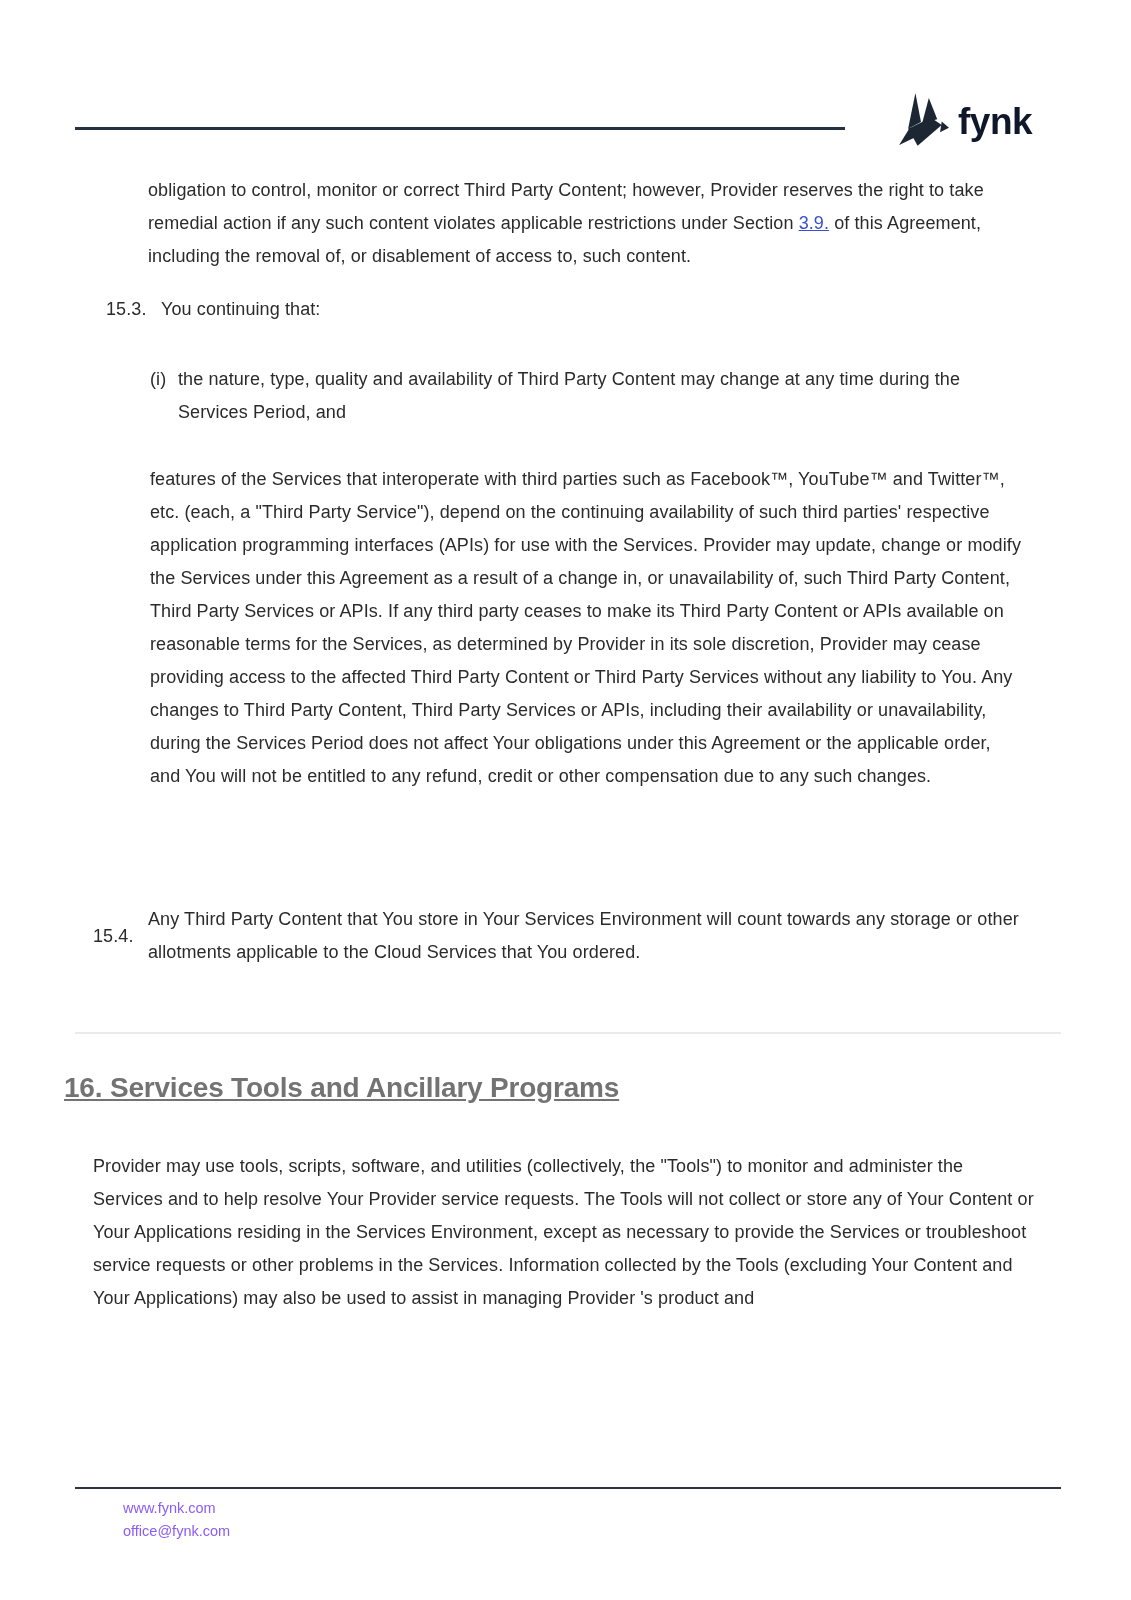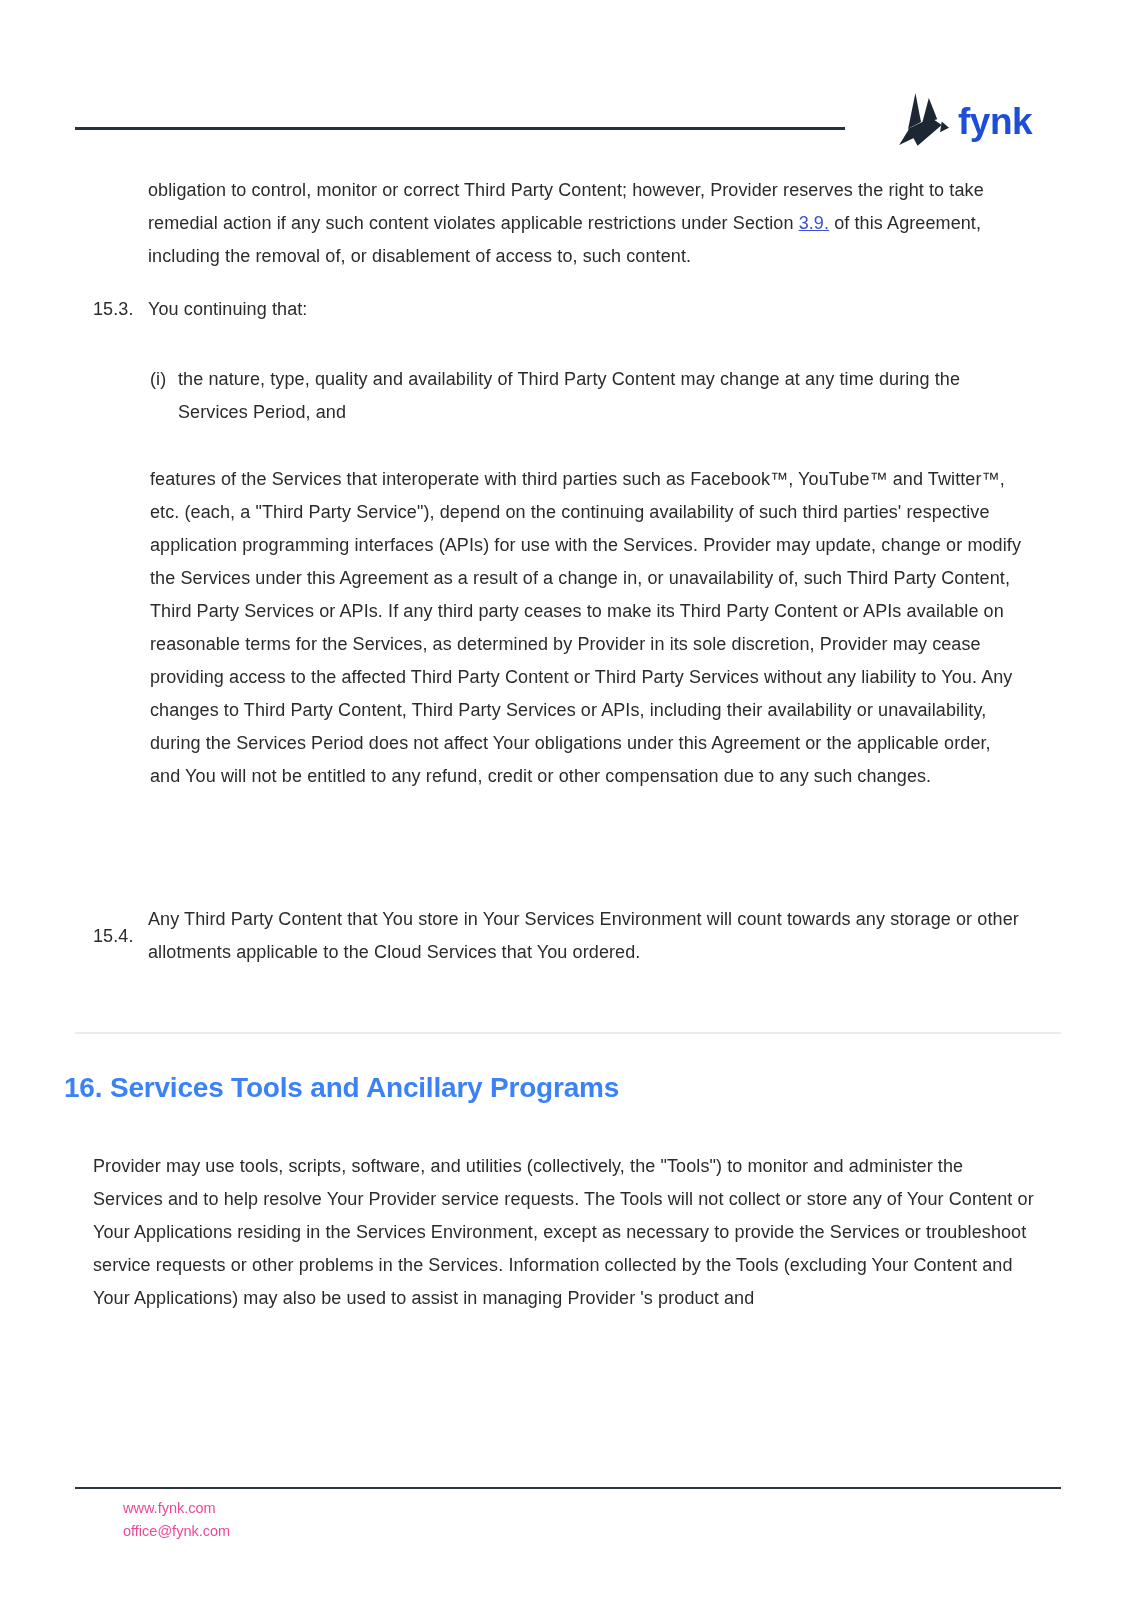--- a/index.html
+++ b/index.html
@@ -19,63 +19,64 @@
     left: 75px; top: 127px;
     width: 770px; height: 3px;
     background: #273240;
   }
   .logo {
     left: 893px; top: 92px;
     display: flex; align-items: center; gap: 9px;
   }
   .logo svg { width: 56px; height: 58px; display: block; }
   .brand-text {
-    font-size: 37px; font-weight: 800; color: #1d4ed8;
+    font-size: 37px; font-weight: 800; color: #0f172a;
     letter-spacing: -0.5px; line-height: 1;
   }
 
   
   .bodytext {
     font-size: 18px; line-height: 33px; letter-spacing: 0.1px; color: #2b2b2b;
   }
   .intro { left: 148px; top: 156px; width: 890px; }
   .clause { display: flex; }
   .clause .num { flex: none; width: 55px; }
   .clause .ctext { flex: 1; }
-  .c153 { left: 93px; top: 293px; width: 945px; justify-content: space-between; }
+  .c153 { left: 106px; top: 293px; width: 945px; justify-content: space-between; }
   .sub { display: flex; }
   .sub .marker { flex: none; width: 28px; }
   .sub .stext { flex: 1; }
   .sub-i  { left: 150px; top: 363px; width: 876px; }
   .sub-ii { left: 150px; top: 463px; width: 876px; }
   .c154 { left: 93px; top: 903px; width: 945px; align-items: center; }
   .c161 { left: 93px; top: 1150px; width: 945px; }
 
   .doc-link { color: #3b4fd0; text-decoration: underline; }
 
   .section-divider {
     left: 75px; top: 1032px;
     width: 986px; height: 2px;
     background: #e9ebef;
   }
   .section-heading {
     left: 64px; top: 1072px;
-    font-size: 28px; font-weight: 700; color: #3b82f6;
+    font-size: 28px; font-weight: 700; color: #737373;
     letter-spacing: -0.2px;
+    text-decoration: underline;
   }
 
   
   .footer-rule {
     left: 75px; top: 1487px;
     width: 986px; height: 2px;
     background: #2b3440;
   }
   .footer-block {
     left: 123px; top: 1497px;
-    font-size: 14.5px; line-height: 23px; color: #ec4899;
+    font-size: 14.5px; line-height: 23px; color: #8b5cf6;
   }
 </style>
 </head>
 <body>
 
 <div>
 
   <div class="abs header-rule"></div>
   <div class="abs logo">
     <svg viewBox="0 0 100 100" aria-hidden="true">

